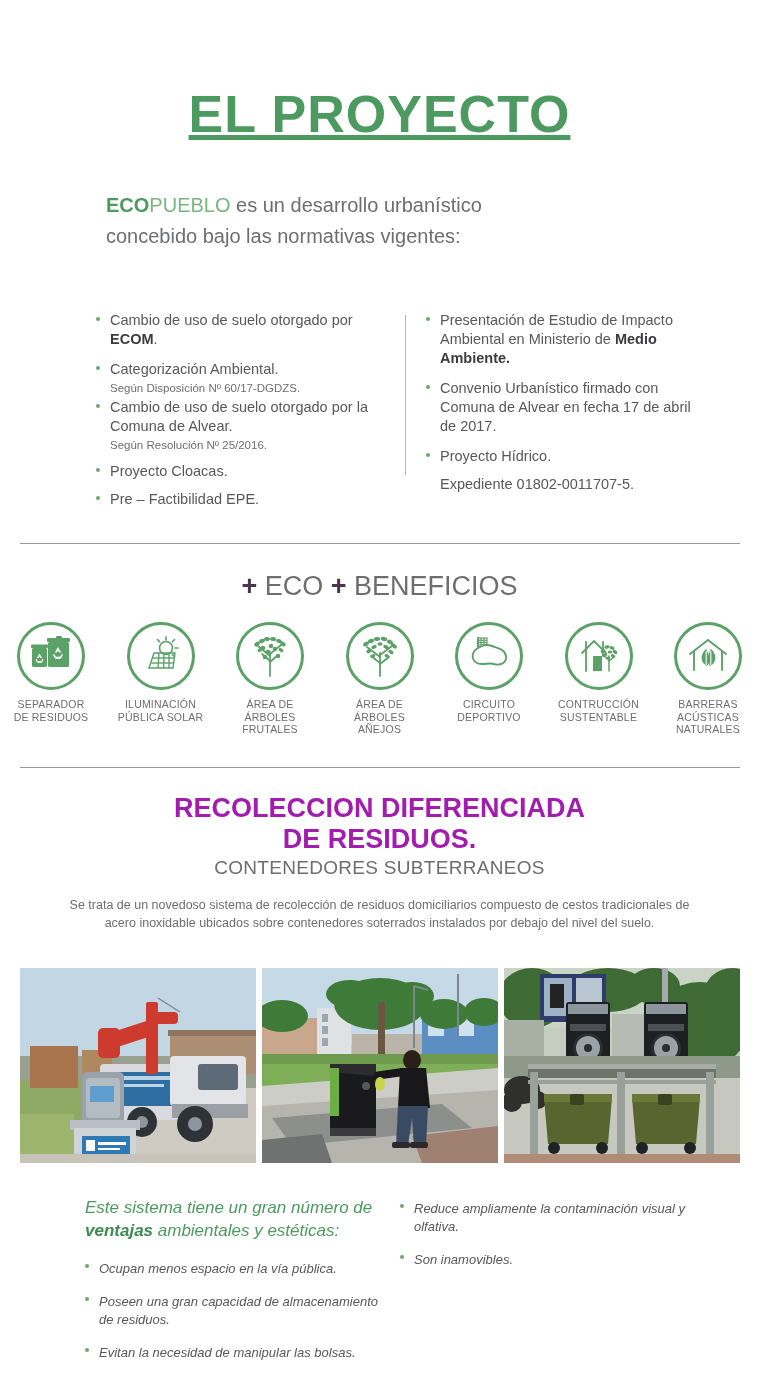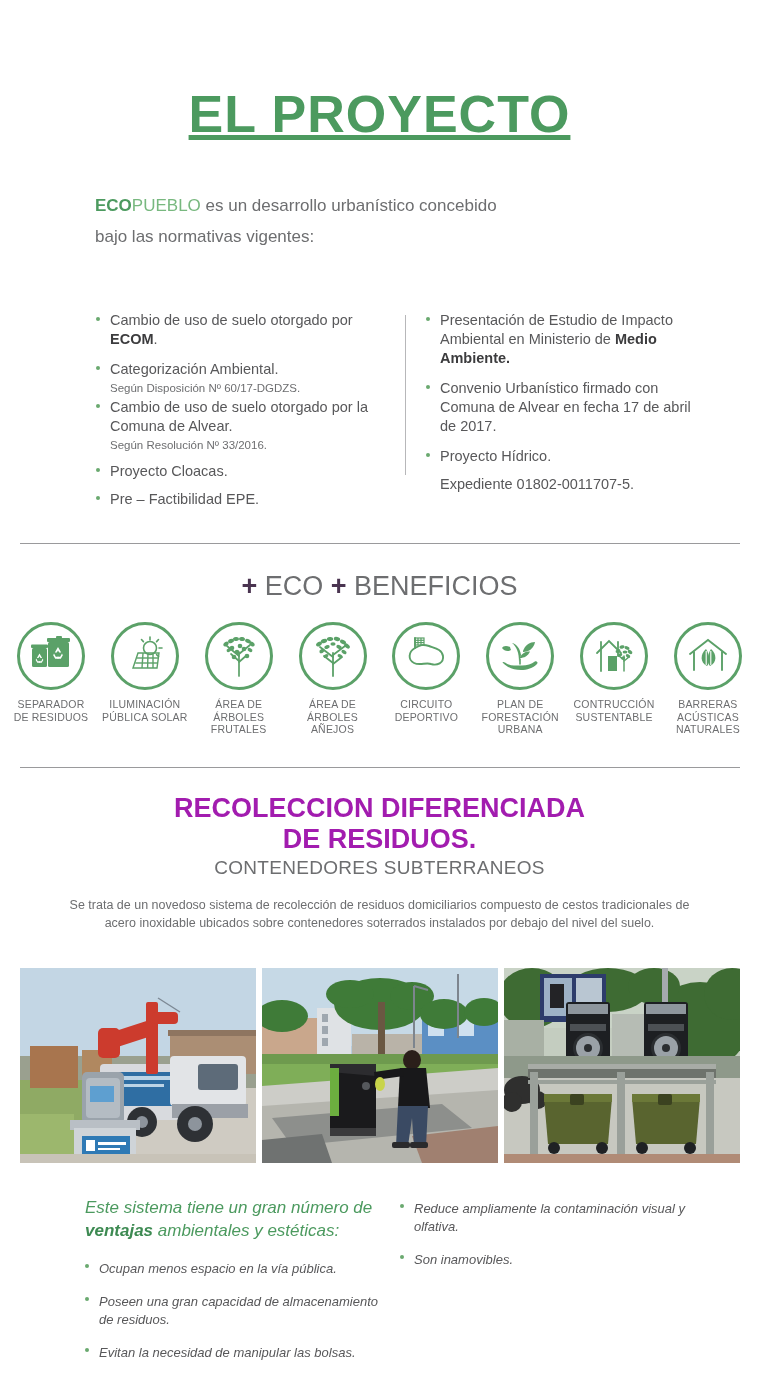--- a/index.html
+++ b/index.html
@@ -12,22 +12,22 @@
     position:relative;
   }
   .page{position:relative;width:759px;height:1400px;}
 
   
   .title-main{
     position:absolute;left:0;top:84px;width:759px;text-align:center;
     font-size:52px;font-weight:bold;letter-spacing:1px;color:#4c9a5f;text-decoration:underline;
   }
   .intro{
-    position:absolute;left:95px;top:190px;width:420px;
-    font-size:17px;line-height:31px;color:#6d6e70;
+    position:absolute;left:106px;top:190px;width:420px;
+    font-size:20px;line-height:31px;color:#6d6e70;
   }
   .intro .eco{color:#4c9a5f;font-weight:bold;}
   .intro .pueblo{color:#78b87f;}
 
   .bullets-wrap{position:absolute;left:0;top:310px;width:759px;height:200px;}
   .col-left{position:absolute;left:95px;top:0;width:300px;}
   .col-right{position:absolute;left:425px;top:0;width:270px;}
   .vdiv{position:absolute;left:405px;top:5px;width:1px;height:160px;background:#b7b7b9;}
 
   ul.blist{list-style:none;margin:1px;padding:0;}
@@ -119,21 +119,21 @@
       <ul class="blist">
         <li>
           <div class="b-main"><span>Cambio de uso de suelo otorgado por </span><b>ECOM</b><span>.</span></div>
         </li>
         <li class="b-tight">
           <div class="b-main">Categorización Ambiental.</div>
           <div class="b-sub">Según Disposición Nº 60/17-DGDZS.</div>
         </li>
         <li class="b-tight">
           <div class="b-main">Cambio de uso de suelo otorgado por la Comuna de Alvear.</div>
-          <div class="b-sub">Según Resolución Nº 33/2016.</div>
+          <div class="b-sub">Según Resolución Nº 25/2016.</div>
         </li>
         <li class="b-offset b-gap">
           <div class="b-main">Proyecto Cloacas.</div>
         </li>
         <li class="b-offset">
           <div class="b-main">Pre – Factibilidad EPE.</div>
         </li>
       </ul>
     </div>
 
@@ -288,39 +288,20 @@
             <line x1="11" y1="6.6" x2="20" y2="6.6"></line>
             <line x1="14" y1="2" x2="14" y2="9"></line>
             <line x1="17" y1="2" x2="17" y2="9"></line>
           </g>
         </svg>
       </div>
       <div class="icon-label">CIRCUITO
 DEPORTIVO</div>
     </div>
 
-    <div class="icon-cell">
-      <div class="circle">
-        <svg width="44" height="42" viewBox="0 0 44 42">
-          <g fill="#5ba168">
-            <path d="M21 27 C21 18 19 12 14 8 C19 9 22 14 23 20 Z"></path>
-            <path d="M12 12 C8 10 5 11 4 13 C6 16 10 17 13 15 C12.6 14 12.2 13 12 12 Z"></path>
-            <path d="M25 16 C27 10 32 7 37 7 C36 13 31 17 25 17 Z"></path>
-            <path d="M22 22 C24 18 28 16 32 16.5 C30 21 26 23 22 23 Z"></path>
-          </g>
-          <g stroke="#5ba168" stroke-width="1.6" fill="none" stroke-linecap="round">
-            <path d="M22 29 L22 24"></path>
-          </g>
-          <path d="M5 28 C10 33 16 35 23 35 C29 35 35 33 39 29 C40.5 27.5 38.5 25.2 36.8 26.6 C33.5 29.2 29 30.6 24 30.6 L16 30.6 C13 30.6 9.5 29.6 7 27.6 C5.6 26.5 3.8 26.8 5 28 Z" fill="#5ba168"></path>
-        </svg>
-      </div>
-      <div class="icon-label">PLAN DE
-FORESTACIÓN
-URBANA</div>
-    </div>
 
     <div class="icon-cell">
       <div class="circle">
         <svg width="44" height="40" viewBox="0 0 44 40">
           <g stroke="#5ba168" stroke-width="1.8" fill="none" stroke-linecap="round">
             <path d="M5 17 L17 5 L29 17"></path>
             <path d="M9 6 L9 35"></path>
             <path d="M26 6 L26 20"></path>
           </g>
           <rect x="16" y="20" width="9" height="15" fill="#5ba168"></rect>

